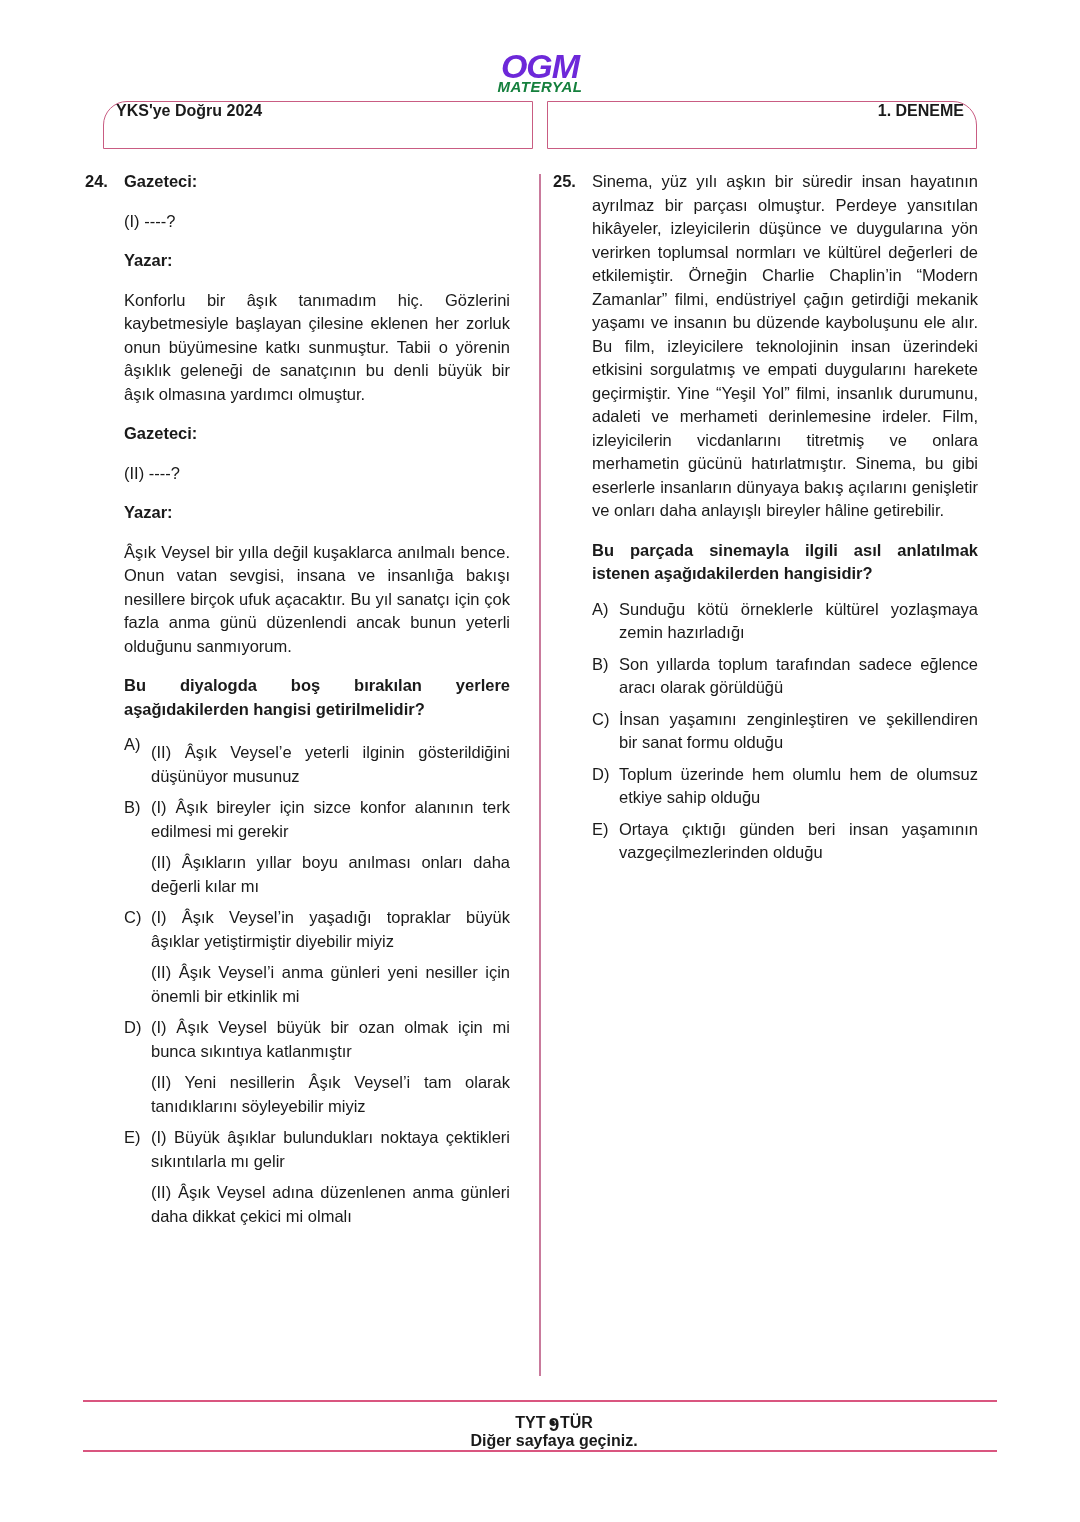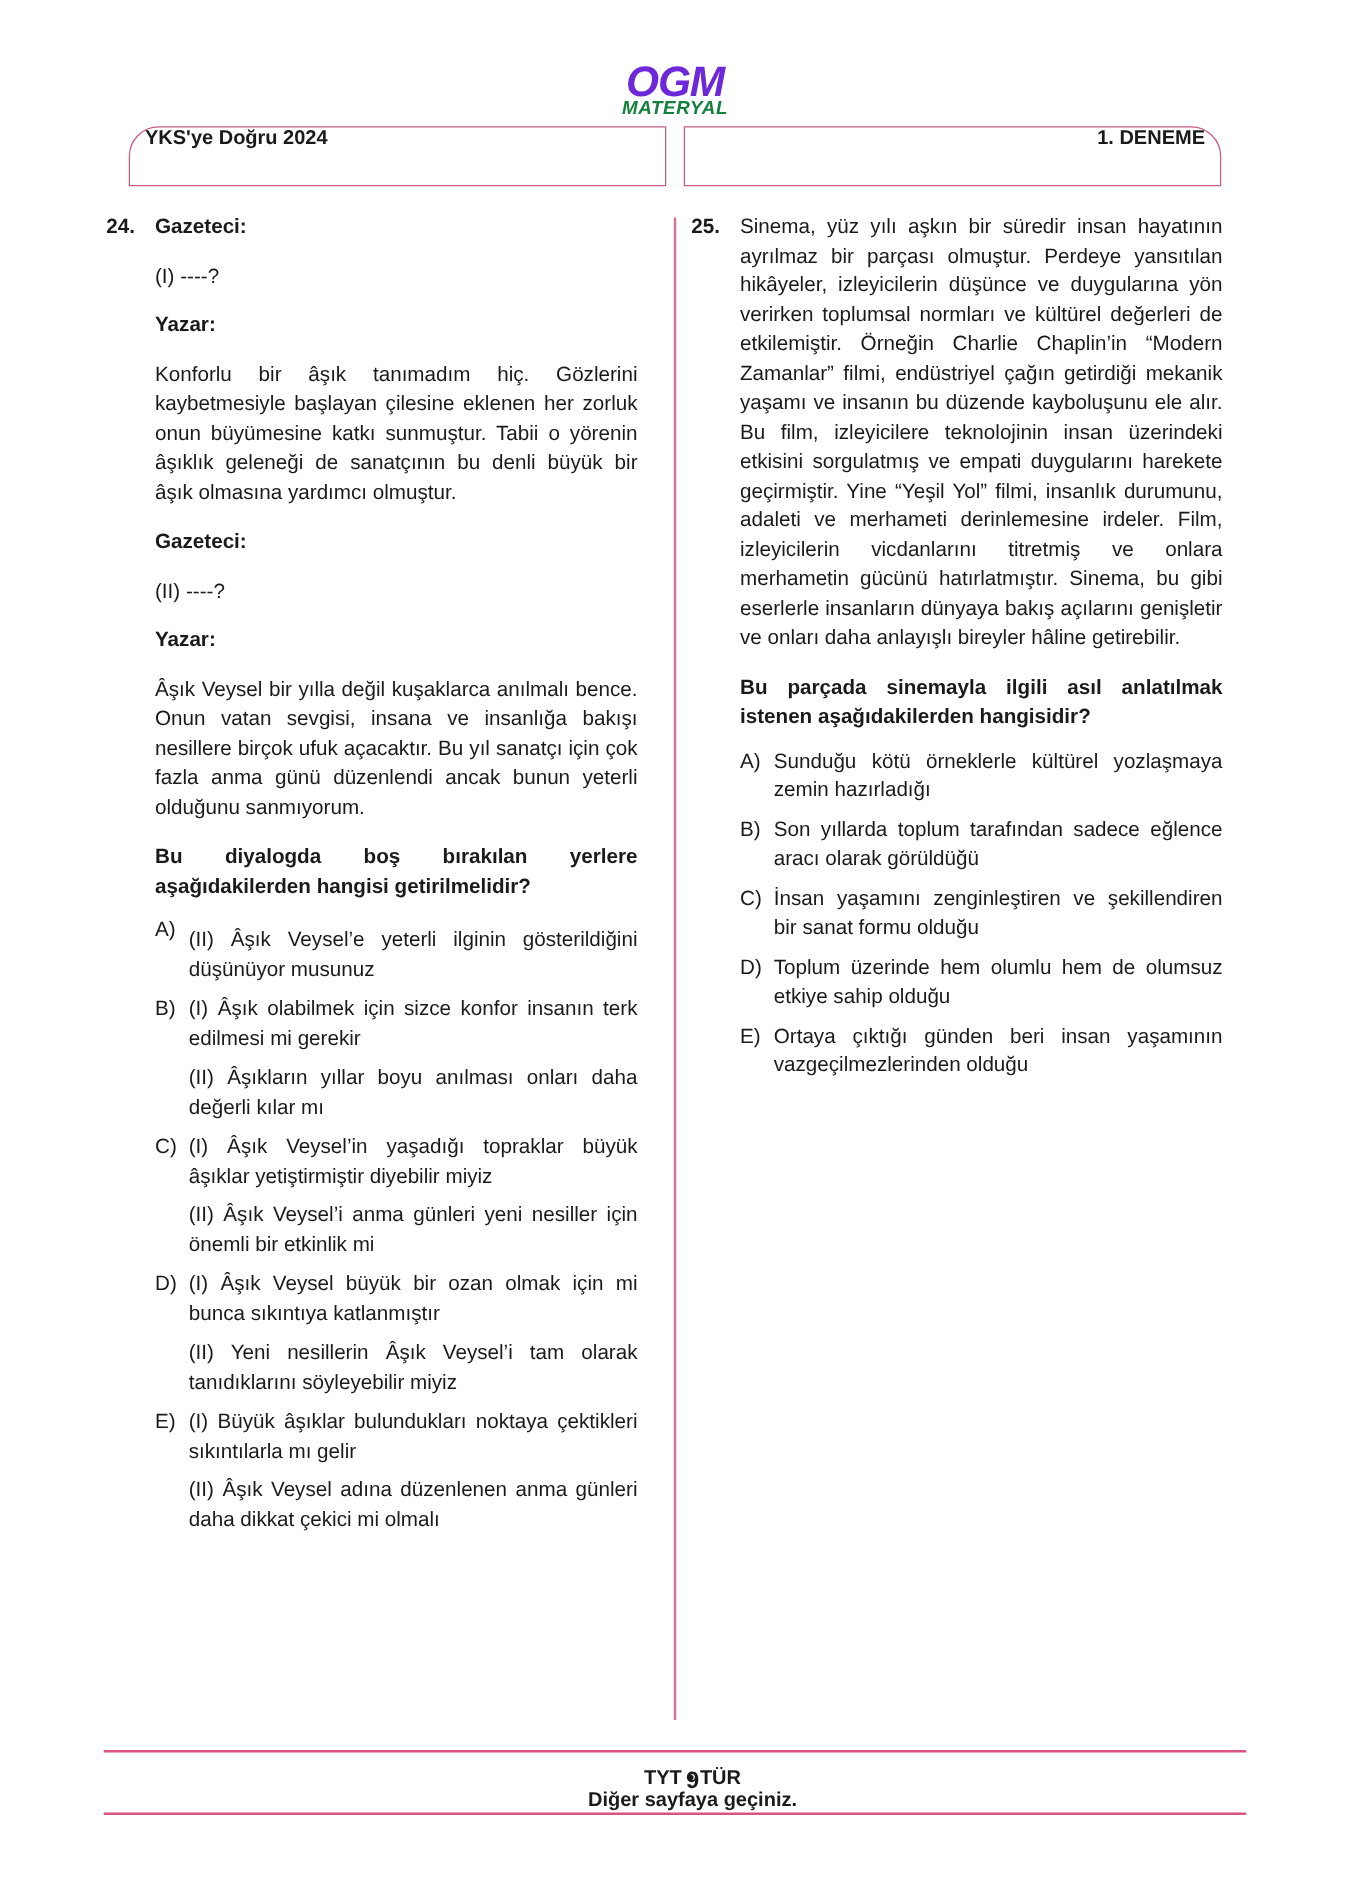--- a/index.html
+++ b/index.html
@@ -81,21 +81,21 @@
 
       <div class="opt" style="margin-top:12px">
         <span class="opt-letter">A)</span>
         <div class="opt-body">
           <div class="opt-sub">(II) Âşık Veysel’e yeterli ilginin gösterildiğini düşünüyor musunuz</div>
         </div>
       </div>
       <div class="opt">
         <span class="opt-letter">B)</span>
         <div class="opt-body">
-          <div>(I) Âşık olabilmek için sizce konfor insanın terk edilmesi mi gerekir</div>
+          <div>(I) Âşık bireyler için sizce konfor alanının terk edilmesi mi gerekir</div>
           <div class="opt-sub">(II) Âşıkların yıllar boyu anılması onları daha değerli kılar mı</div>
         </div>
       </div>
       <div class="opt">
         <span class="opt-letter">C)</span>
         <div class="opt-body">
           <div>(I) Âşık Veysel’in yaşadığı topraklar büyük âşıklar yetiştirmiştir diyebilir miyiz</div>
           <div class="opt-sub">(II) Âşık Veysel’i anma günleri yeni nesiller için önemli bir etkinlik mi</div>
         </div>
       </div>

